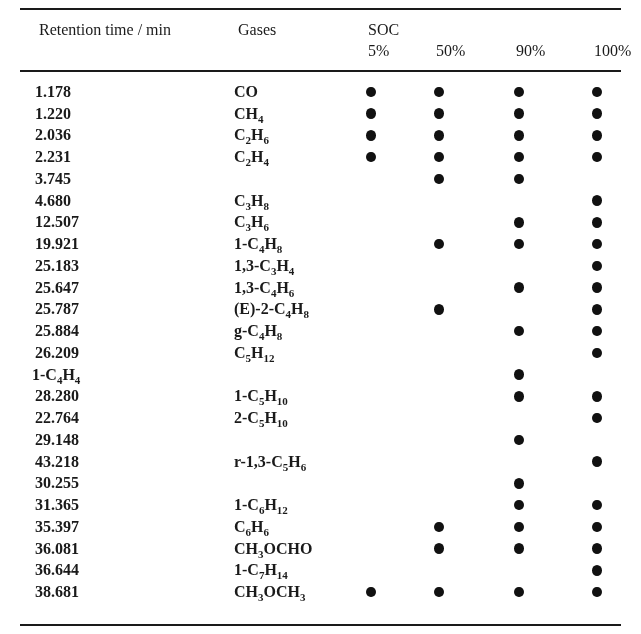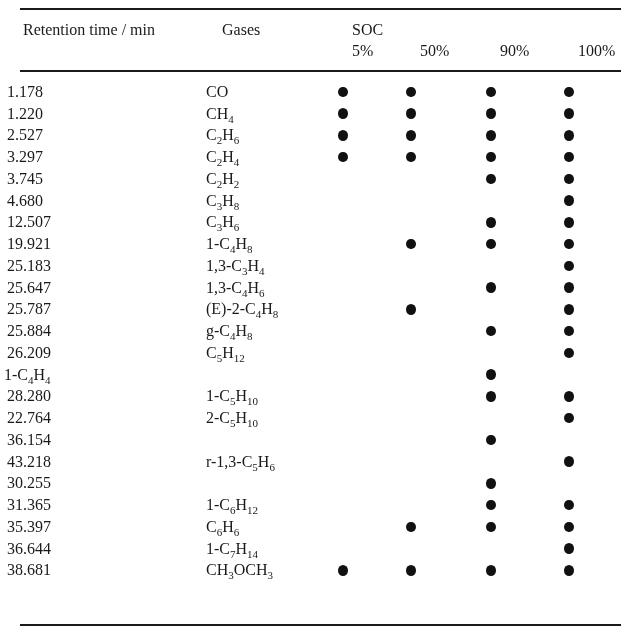--- a/index.html
+++ b/index.html
@@ -13,26 +13,27 @@
     overflow:hidden;
   }
   .rule {
     position:absolute; left:20px; width:601px; height:2px;
     background:var(--rule,#1a1a1a);
   }
   .rule-top { top:8px; }
   .rule-mid { top:70px; }
   .rule-bottom { top:624px; }
   .thead { position:absolute; top:19px; left:20px; width:601px; }
-  .tbody { position:absolute; top:81px; left:4px; width:601px; }
+  .tbody { position:absolute; top:81px; left:16px; width:601px;font-weight:bold; }
   .grid-row {
     display:grid;
     grid-template-columns:202px 130px 68px 80px 78px 43px;
     align-items:center;
     height:21.76px;
+    margin-left:16px;
   }
   .thead .grid-row { height:21px; }
   .cell { font-size:16px; white-space:nowrap; line-height:1; }
   .c-rt { padding-left:3px; }
   sub { font-size:11px; line-height:0; }
   .dot-cell { line-height:0; }
   .dot {
     display:inline-block;
     width:10px; height:10.5px;
     border-radius:50%;
@@ -78,38 +79,37 @@
       </div>
       <div class="grid-row">
         <div class="cell c-rt">1.220</div>
         <div class="cell">CH<sub>4</sub></div>
         <div class="cell dot-cell"><span class="dot"></span></div>
         <div class="cell dot-cell"><span class="dot"></span></div>
         <div class="cell dot-cell"><span class="dot"></span></div>
         <div class="cell dot-cell"><span class="dot"></span></div>
       </div>
       <div class="grid-row">
-        <div class="cell c-rt">2.527</div>
+        <div class="cell c-rt">2.036</div>
         <div class="cell">C<sub>2</sub>H<sub>6</sub></div>
         <div class="cell dot-cell"><span class="dot"></span></div>
         <div class="cell dot-cell"><span class="dot"></span></div>
         <div class="cell dot-cell"><span class="dot"></span></div>
         <div class="cell dot-cell"><span class="dot"></span></div>
       </div>
       <div class="grid-row">
-        <div class="cell c-rt">3.297</div>
+        <div class="cell c-rt">2.231</div>
         <div class="cell">C<sub>2</sub>H<sub>4</sub></div>
         <div class="cell dot-cell"><span class="dot"></span></div>
         <div class="cell dot-cell"><span class="dot"></span></div>
         <div class="cell dot-cell"><span class="dot"></span></div>
         <div class="cell dot-cell"><span class="dot"></span></div>
       </div>
       <div class="grid-row">
         <div class="cell c-rt">3.745</div>
-        <div class="cell">C<sub>2</sub>H<sub>2</sub></div>
         <div class="cell dot-cell"></div>
         <div class="cell dot-cell"></div>
         <div class="cell dot-cell"><span class="dot"></span></div>
         <div class="cell dot-cell"><span class="dot"></span></div>
       </div>
       <div class="grid-row">
         <div class="cell c-rt">4.680</div>
         <div class="cell">C<sub>3</sub>H<sub>8</sub></div>
         <div class="cell dot-cell"></div>
         <div class="cell dot-cell"></div>
@@ -189,21 +189,21 @@
       </div>
       <div class="grid-row">
         <div class="cell c-rt">22.764</div>
         <div class="cell">2-C<sub>5</sub>H<sub>10</sub></div>
         <div class="cell dot-cell"></div>
         <div class="cell dot-cell"></div>
         <div class="cell dot-cell"></div>
         <div class="cell dot-cell"><span class="dot"></span></div>
       </div>
       <div class="grid-row">
-        <div class="cell c-rt">36.154</div>
+        <div class="cell c-rt">29.148</div>
         <div class="cell dot-cell"></div>
         <div class="cell dot-cell"></div>
         <div class="cell dot-cell"></div>
         <div class="cell dot-cell"><span class="dot"></span></div>
       </div>
       <div class="grid-row">
         <div class="cell c-rt">43.218</div>
         <div class="cell">r-1,3-C<sub>5</sub>H<sub>6</sub></div>
         <div class="cell dot-cell"></div>
         <div class="cell dot-cell"></div>
@@ -227,20 +227,28 @@
       </div>
       <div class="grid-row">
         <div class="cell c-rt">35.397</div>
         <div class="cell">C<sub>6</sub>H<sub>6</sub></div>
         <div class="cell dot-cell"></div>
         <div class="cell dot-cell"><span class="dot"></span></div>
         <div class="cell dot-cell"><span class="dot"></span></div>
         <div class="cell dot-cell"><span class="dot"></span></div>
       </div>
       <div class="grid-row">
+        <div class="cell c-rt">36.081</div>
+        <div class="cell">CH<sub>3</sub>OCHO</div>
+        <div class="cell dot-cell"></div>
+        <div class="cell dot-cell"><span class="dot"></span></div>
+        <div class="cell dot-cell"><span class="dot"></span></div>
+        <div class="cell dot-cell"><span class="dot"></span></div>
+      </div>
+      <div class="grid-row">
         <div class="cell c-rt">36.644</div>
         <div class="cell">1-C<sub>7</sub>H<sub>14</sub></div>
         <div class="cell dot-cell"></div>
         <div class="cell dot-cell"></div>
         <div class="cell dot-cell"></div>
         <div class="cell dot-cell"><span class="dot"></span></div>
       </div>
       <div class="grid-row">
         <div class="cell c-rt">38.681</div>
         <div class="cell">CH<sub>3</sub>OCH<sub>3</sub></div>

